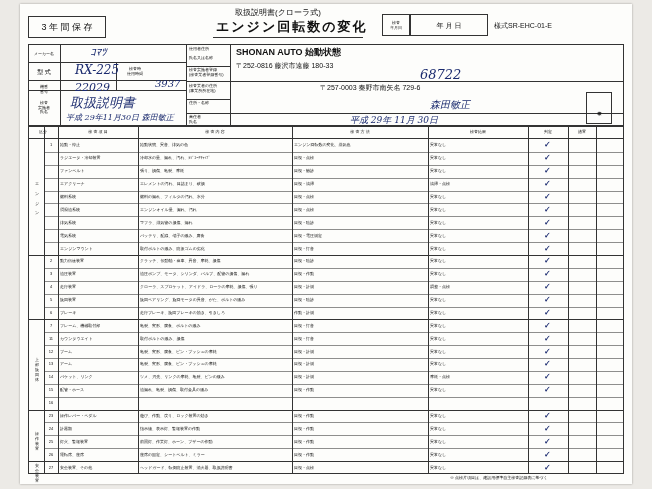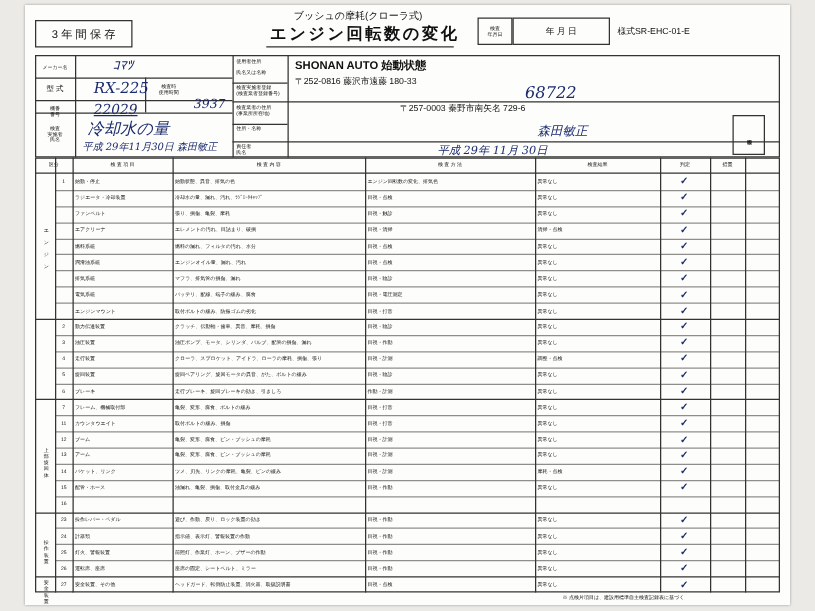--- a/index.html
+++ b/index.html
@@ -22,21 +22,21 @@
 </style>
 </head>
 <body>
 
 <div id="page">
   <div id="sheet">
 
     <div class="box" style="left:8px;top:12px;width:78px;height:22px;"></div>
     <div class="txt t9 ctr" style="left:8px;top:12px;width:78px;height:22px;">3 年 間 保 存</div>
 
-    <div class="txt t8" style="left:215px;top:5px;">ブッシュの摩耗(クローラ式)</div>
+    <div class="txt t8" style="left:215px;top:5px;">取扱説明書(クローラ式)</div>
     <div class="txt t13" style="left:196px;top:16px;letter-spacing:2px;font-weight:bold;">エンジン回転数の変化</div>
     <div class="ln" style="left:193px;top:33px;width:150px;height:1px;"></div>
 
     <div class="box" style="left:362px;top:10px;width:28px;height:22px;"></div>
     <div class="txt tiny ctr" style="left:362px;top:10px;width:28px;height:22px;text-align:center;line-height:1.3;">検査<br>年月日</div>
     <div class="box" style="left:390px;top:10px;width:78px;height:22px;"></div>
     <div class="txt t7 ctr" style="left:390px;top:10px;width:78px;height:22px;">年  月  日</div>
     <div class="txt t7" style="left:474px;top:18px;">様式SR-EHC-01-E</div>
 
     <div class="box" style="left:8px;top:40px;width:596px;height:82px;"></div>
@@ -48,27 +48,27 @@
     <div class="ln" style="left:40px;top:40px;width:1px;height:82px;"></div>
     <div class="ln" style="left:96px;top:58px;width:1px;height:28px;"></div>
 
     <div class="txt tiny ctr" style="left:8px;top:41px;width:32px;height:17px;">メーカー名</div>
     <div class="hw" style="left:70px;top:42px;font-size:11px;">ｺﾏﾂ</div>
 
     <div class="txt t6 ctr" style="left:8px;top:59px;width:32px;height:17px;">型 式</div>
     <div class="hw" style="left:55px;top:59px;font-size:12px;">RX-225</div>
 
     <div class="txt tiny ctr" style="left:8px;top:77px;width:32px;height:18px;text-align:center;line-height:1.2;">機番<br>番号</div>
-    <div class="hw" style="left:55px;top:77px;font-size:11px;text-decoration:underline;">22029</div>
+    <div class="hw" style="left:55px;top:77px;font-size:11px;">22029</div>
 
     <div class="txt tiny ctr" style="left:97px;top:59px;width:36px;height:17px;text-align:center;line-height:1.2;">検査時<br>使用時間</div>
     <div class="hw" style="left:135px;top:74px;font-size:10px;">3937</div>
 
     <div class="txt tiny ctr" style="left:8px;top:87px;width:32px;height:34px;text-align:center;line-height:1.2;">検査<br>実施者<br>氏名</div>
-    <div class="hw" style="left:50px;top:90px;font-size:13px;">冷却水の量</div>
+    <div class="hw" style="left:50px;top:90px;font-size:13px;">取扱説明書</div>
     <div class="hw" style="left:46px;top:108px;font-size:8px;">平成 29年11月30日  森田敏正</div>
 
     <div class="ln" style="left:210px;top:40px;width:1px;height:82px;"></div>
     <div class="ln" style="left:166px;top:77px;width:438px;height:1px;"></div>
     <div class="ln" style="left:166px;top:62px;width:44px;height:1px;"></div>
     <div class="ln" style="left:166px;top:95px;width:44px;height:1px;"></div>
     <div class="ln" style="left:166px;top:109px;width:438px;height:1px;"></div>
 
     <div class="txt tiny" style="left:169px;top:43px;">使用者住所</div>
     <div class="txt tiny" style="left:169px;top:52px;">氏名又は名称</div>

